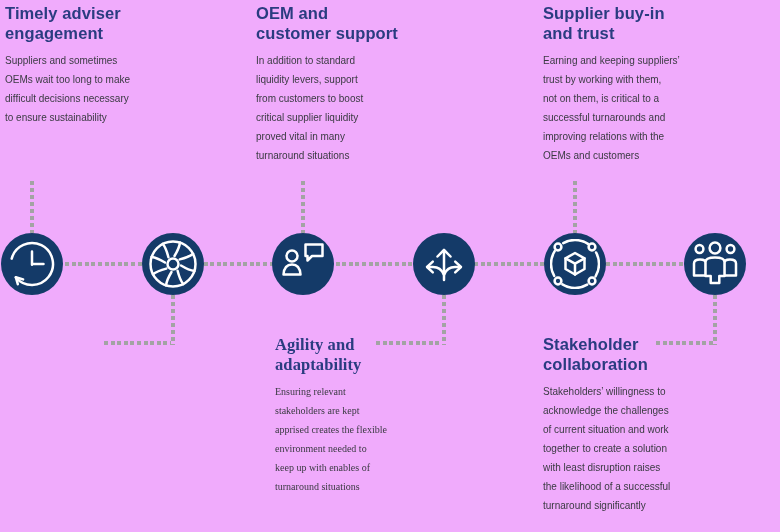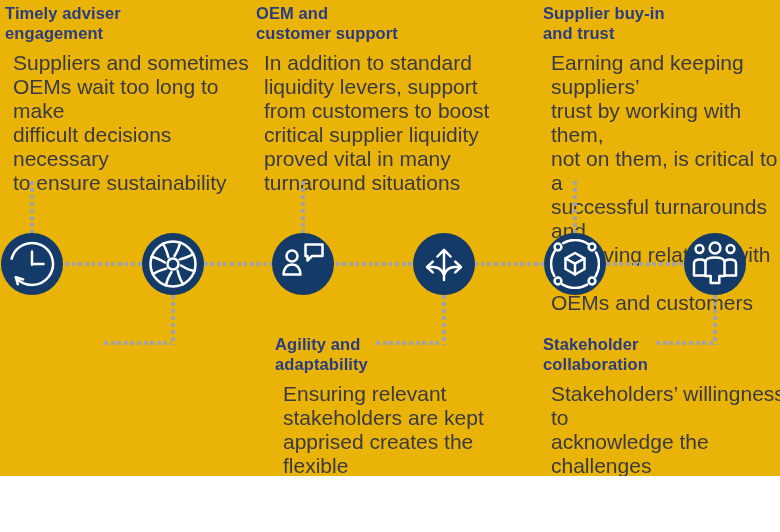--- a/index.html
+++ b/index.html
@@ -1,26 +1,26 @@
 <!DOCTYPE html>
 <html><head>
 <meta charset="utf-8">
 <style>
   html,body { margin:0; padding:0; background:#ffffff; }
   .canvas {
-    position:relative; width:780px; height:476px; background:#eab308;
+    position:relative; width:780px; height:532px; background:#f0abfc;
     font-family:"Liberation Sans", sans-serif; overflow:hidden;
   }
   .tblock { position:absolute; width:258px; }
   .tblock h3 {
     margin:0 0 8px 0; font-size:16.5px; line-height:19.5px; font-weight:bold;
     color:#2a3c80; white-space:pre-line; letter-spacing:0.1px;
   }
   .tblock p {
-    margin:8px; font-size:21px; line-height:24px; color:#3a3a42;
+    margin:0; font-size:10px; line-height:19px; color:#3a3a42;
     white-space:pre-line;
   }
   .dot-h { position:absolute; height:4px; z-index:1;
     background-image:repeating-linear-gradient(to right,#a3a3a3 0 4px,transparent 4px 6.6px); }
   .dot-v { position:absolute; width:4px; z-index:1;
     background-image:repeating-linear-gradient(to bottom,#a3a3a3 0 4px,transparent 4px 7px); }
   .circle {
     position:absolute; top:233px; width:62px; height:62px; border-radius:50%;
     background:#143a68; display:flex; align-items:center; justify-content:center; z-index:2;
   }
@@ -55,21 +55,21 @@
     <h3>Supplier buy-in
 and trust</h3>
     <p>Earning and keeping suppliers’
 trust by working with them,
 not on them, is critical to a
 successful turnarounds and
 improving relations with the
 OEMs and customers</p>
   </div>
 
-  <div class="tblock" style="left:275px; top:335px;">
+  <div class="tblock" style="left:275px; top:335px;font-family:Liberation Serif, serif;">
     <h3>Agility and
 adaptability</h3>
     <p>Ensuring relevant
 stakeholders are kept
 apprised creates the flexible
 environment needed to
 keep up with enables of
 turnaround situations</p>
   </div>
   <div class="tblock" style="left:543px; top:335px;">

